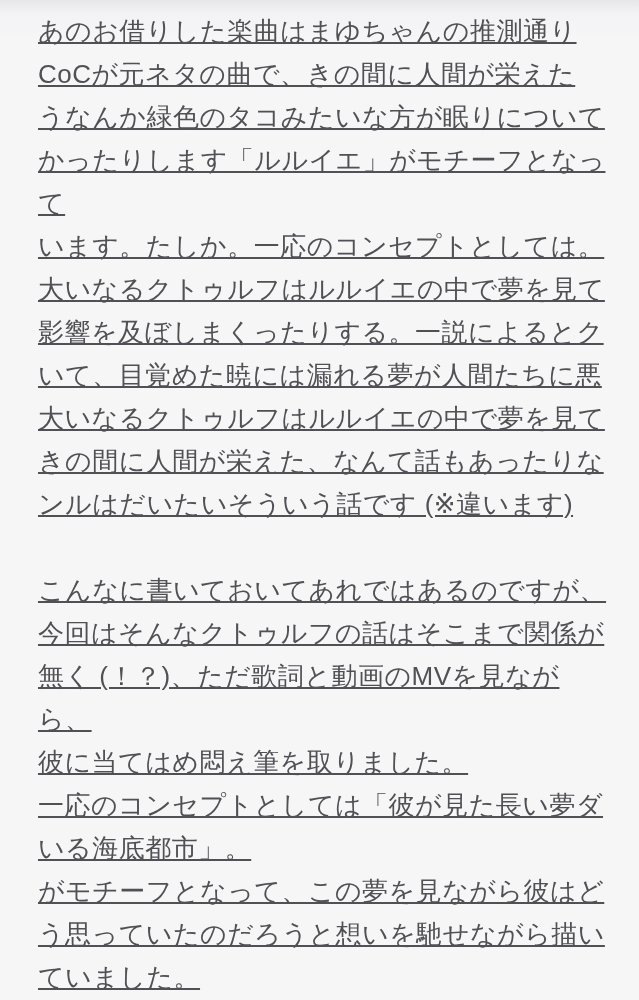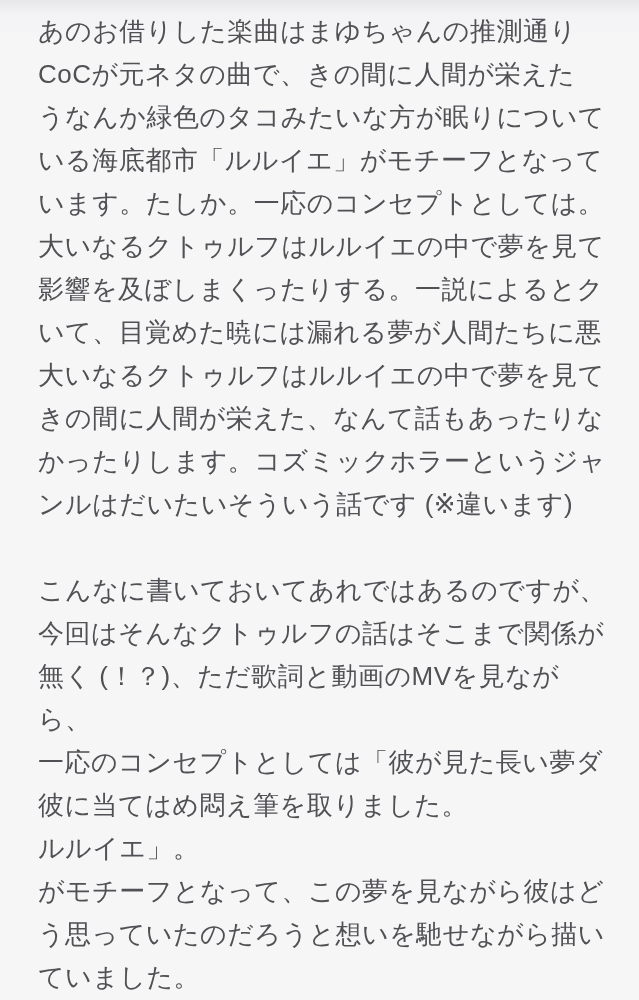--- a/index.html
+++ b/index.html
@@ -21,41 +21,41 @@
     color: var(--text);
     font-size: 26px;
     line-height: 43px;
     letter-spacing: 0.5px;
     font-weight: 400;
   }
   p.line {
     min-height: 43px;
     white-space: pre-wrap;
     word-break: break-all;
+    text-decoration: underline;
   }
 </style>
 </head>
 <body>
 
 <main class="text-page">
   <p class="line">あのお借りした楽曲はまゆちゃんの推測通り</p>
   <p class="line">CoCが元ネタの曲で、きの間に人間が栄えた</p>
   <p class="line">うなんか緑色のタコみたいな方が眠りについて</p>
-  <p class="line">いる海底都市「ルルイエ」がモチーフとなって</p>
+  <p class="line">かったりします「ルルイエ」がモチーフとなって</p>
   <p class="line">います。たしか。一応のコンセプトとしては。</p>
   <p class="line">大いなるクトゥルフはルルイエの中で夢を見て</p>
   <p class="line">影響を及ぼしまくったりする。一説によるとク</p>
   <p class="line">いて、目覚めた暁には漏れる夢が人間たちに悪</p>
   <p class="line">大いなるクトゥルフはルルイエの中で夢を見て</p>
   <p class="line">きの間に人間が栄えた、なんて話もあったりな</p>
-  <p class="line">かったりします。コズミックホラーというジャ</p>
   <p class="line">ンルはだいたいそういう話です (※違います)</p>
   <p class="line"></p>
   <p class="line">こんなに書いておいてあれではあるのですが、</p>
   <p class="line">今回はそんなクトゥルフの話はそこまで関係が</p>
   <p class="line">無く (！？)、ただ歌詞と動画のMVを見ながら、</p>
+  <p class="line">彼に当てはめ悶え筆を取りました。</p>
   <p class="line">一応のコンセプトとしては「彼が見た長い夢ダ</p>
-  <p class="line">彼に当てはめ悶え筆を取りました。</p>
-  <p class="line">ルルイエ」。</p>
+  <p class="line">いる海底都市」。</p>
   <p class="line">がモチーフとなって、この夢を見ながら彼はど</p>
   <p class="line">う思っていたのだろうと想いを馳せながら描い</p>
   <p class="line">ていました。</p>
 </main>
 
 </body></html>

